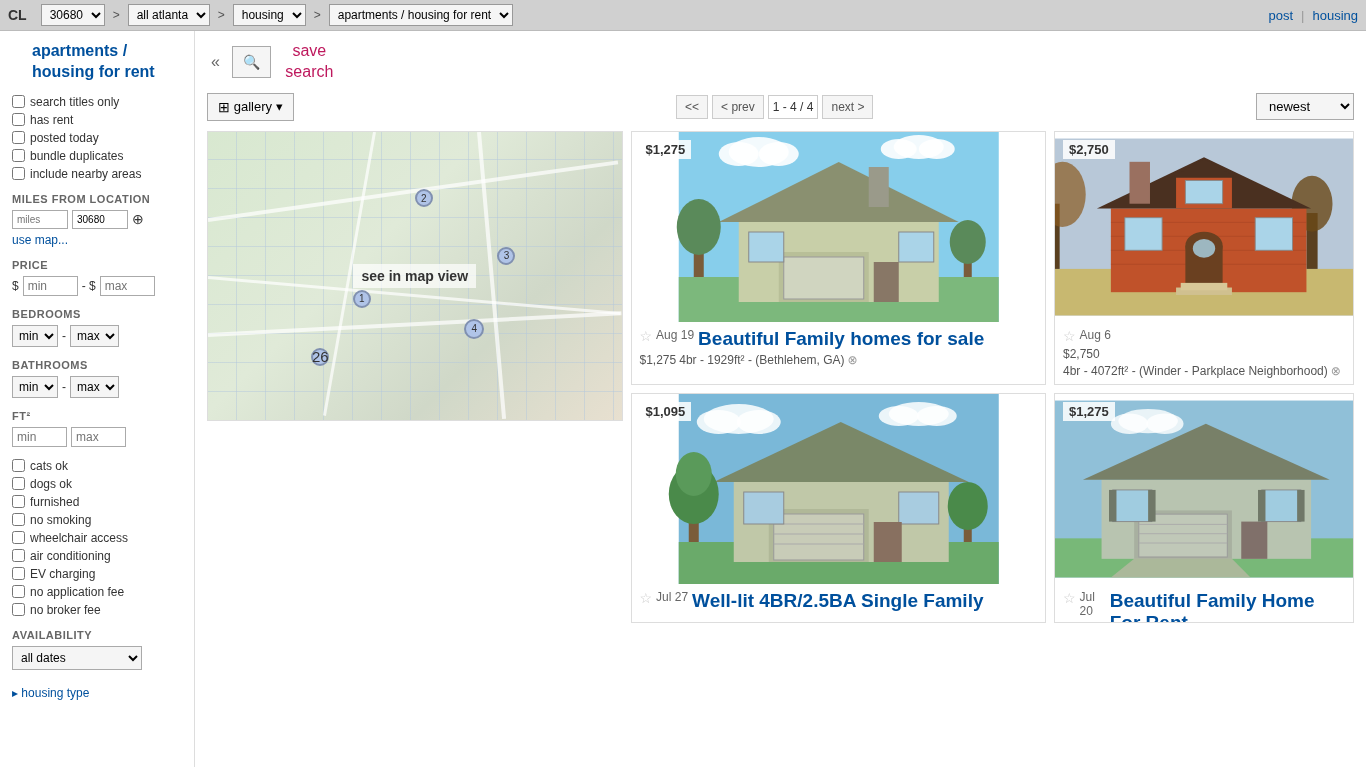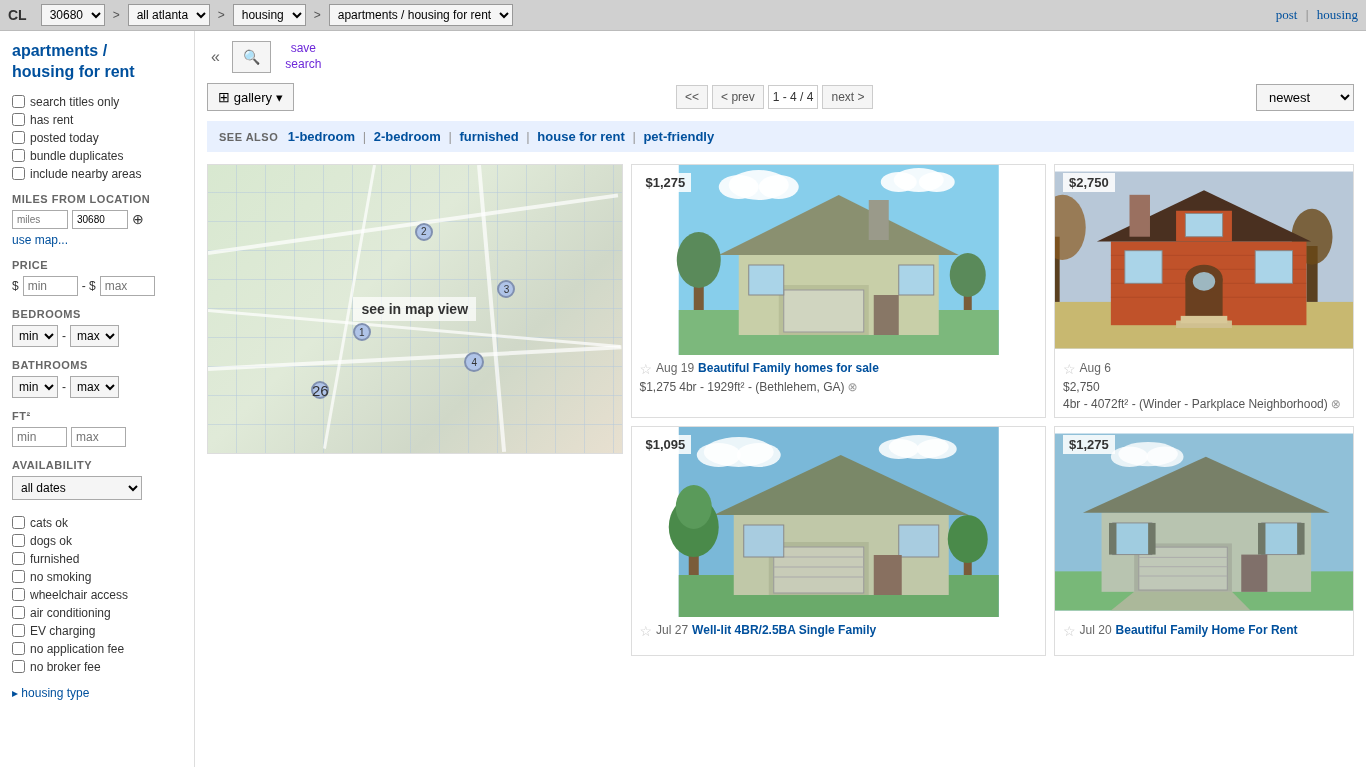--- a/index.html
+++ b/index.html
@@ -18,41 +18,42 @@
     .top-nav-left .cl-logo { font-weight: bold; font-size: 14px; color: #333; margin-right: 6px; }
     .top-nav select {
       font-size: 12px;
       padding: 2px 4px;
       border: 1px solid #999;
       background: #f5f5f5;
       cursor: pointer;
     }
     .top-nav-left .arrow { color: #555; font-size: 12px; }
     .top-nav-right { display: flex; gap: 8px; font-size: 13px; }
-    .top-nav-right a { color: #00509d; text-decoration: none; font-family: Liberation Serif, serif; }
+    .top-nav-right a { color: #00509d; text-decoration: none; }
     .divider { color: #999; }
 
     
     .main-layout { display: flex; min-height: calc(768px - 32px); }
 
     
     .sidebar {
       width: 195px;
       min-width: 195px;
       padding: 10px 12px;
       border-right: 1px solid #ddd;
       font-size: 12px;
       overflow-y: auto;
     }
     .sidebar-title {
       font-size: 16px;
       font-weight: bold;
       color: #00509d;
       margin-bottom: 12px;
       line-height: 1.3;
+      margin-left: 20px;
     }
     .sidebar-section { margin-bottom: 12px; }
     .sidebar-section label {
       display: flex;
       align-items: center;
       gap: 5px;
       margin-bottom: 4px;
       cursor: pointer;
       color: #333;
     }
@@ -140,22 +141,22 @@
     .search-btn {
       background: #f5f5f5;
       border: 1px solid #aaa;
       padding: 7px 10px;
       cursor: pointer;
       font-size: 14px;
     }
     .save-search-btn {
       background: none;
       border: none;
-      color: #6d28d9;
-      font-size: 12px;
+      color: #be185d;
+      font-size: 16px;
       cursor: pointer;
       text-align: center;
       line-height: 1.3;
       padding: 0 6px;
       text-decoration: none;
     }
 
     
     .toolbar-row {
       display: flex;
@@ -257,21 +258,21 @@
       gap: 4px;
       font-size: 12px;
       color: #666;
       margin-bottom: 3px;
     }
     .listing-date-title .star { color: #ccc; font-size: 14px; cursor: pointer; }
     .listing-date { font-size: 12px; color: #666; }
     .listing-title {
       color: #00509d;
       text-decoration: none;
-      font-size: 12px;
+      font-size: 19px;
       font-weight: bold;
     }
     .listing-meta {
       font-size: 12px;
       color: #555;
       margin-top: 3px;
       display: flex;
       align-items: center;
       gap: 3px;
       flex-wrap: wrap;
@@ -438,64 +439,64 @@
     </div>
 
     <div class="sidebar-section">
       <div class="section-label">FT²</div>
       <div class="ft2-row">
         <input type="text" placeholder="min" style="">
         <input type="text" placeholder="max" style="">
       </div>
     </div>
 
+    <div class="sidebar-section amenities-section">
+      <label>
+        <input type="checkbox" style="">
+        <span>cats ok</span>
+      </label>
+      <label>
+        <input type="checkbox" style="">
+        <span>dogs ok</span>
+      </label>
+      <label>
+        <input type="checkbox" style="">
+        <span>furnished</span>
+      </label>
+      <label>
+        <input type="checkbox" style="">
+        <span>no smoking</span>
+      </label>
+      <label>
+        <input type="checkbox" style="">
+        <span>wheelchair access</span>
+      </label>
+      <label>
+        <input type="checkbox" style="">
+        <span>air conditioning</span>
+      </label>
+      <label>
+        <input type="checkbox" style="">
+        <span>EV charging</span>
+      </label>
+      <label>
+        <input type="checkbox" style="">
+        <span>no application fee</span>
+      </label>
+      <label>
+        <input type="checkbox" style="">
+        <span>no broker fee</span>
+      </label>
+    </div>
+
     <div class="sidebar-section">
       <div class="section-label">AVAILABILITY</div>
       <select class="avail-select">
         <option>all dates</option>
       </select>
-    </div>
-
-    <div class="sidebar-section amenities-section">
-      <label>
-        <input type="checkbox" style="">
-        <span>cats ok</span>
-      </label>
-      <label>
-        <input type="checkbox" style="">
-        <span>dogs ok</span>
-      </label>
-      <label>
-        <input type="checkbox" style="">
-        <span>furnished</span>
-      </label>
-      <label>
-        <input type="checkbox" style="">
-        <span>no smoking</span>
-      </label>
-      <label>
-        <input type="checkbox" style="">
-        <span>wheelchair access</span>
-      </label>
-      <label>
-        <input type="checkbox" style="">
-        <span>air conditioning</span>
-      </label>
-      <label>
-        <input type="checkbox" style="">
-        <span>EV charging</span>
-      </label>
-      <label>
-        <input type="checkbox" style="">
-        <span>no application fee</span>
-      </label>
-      <label>
-        <input type="checkbox" style="">
-        <span>no broker fee</span>
-      </label>
     </div>
 
     <a href="#" class="housing-type-link">▸ housing type</a>
   </div>
 
   <div class="content-area">
 
     <div class="search-bar-row">
       <button class="collapse-btn">«</button>
       <button class="search-btn">
@@ -524,32 +525,20 @@
       <div>
         <select class="sort-select">
           <option>newest</option>
           <option>oldest</option>
           <option>price: low</option>
           <option>price: high</option>
         </select>
       </div>
     </div>
 
-    <div class="see-also-bar">
-      <span class="see-also-label">SEE ALSO</span>
-      <a href="#">1-bedroom</a>
-      <span class="sep">|</span>
-      <a href="#">2-bedroom</a>
-      <span class="sep">|</span>
-      <a href="#">furnished</a>
-      <span class="sep">|</span>
-      <a href="#">house for rent</a>
-      <span class="sep">|</span>
-      <a href="#">pet-friendly</a>
-    </div>
 
     <div class="listings-grid">
 
       <div class="listing-card">
         <div style="position:relative;">
           <svg class="house-img" viewBox="0 0 320 190" xmlns="http://www.w3.org/2000/svg">
 
             <rect width="320" height="190" fill="#87CEEB"></rect>
 
             <rect y="145" width="320" height="45" fill="#7cb87c"></rect>

